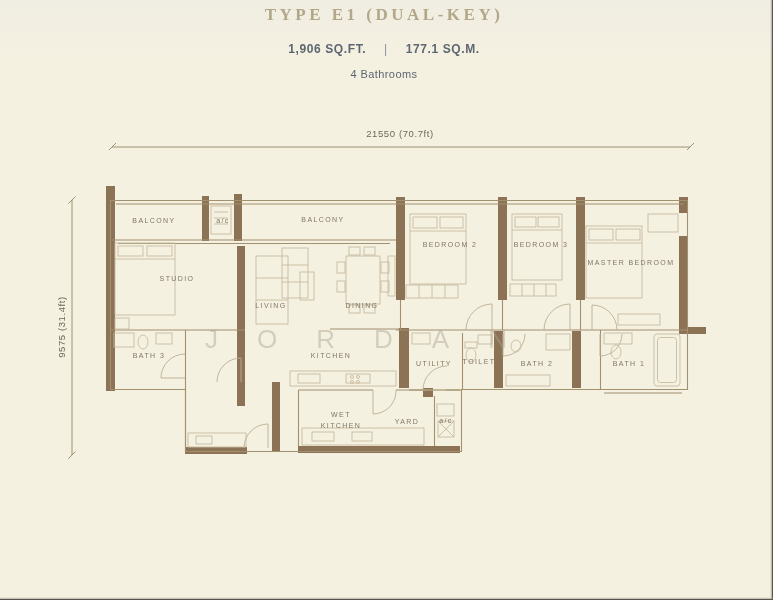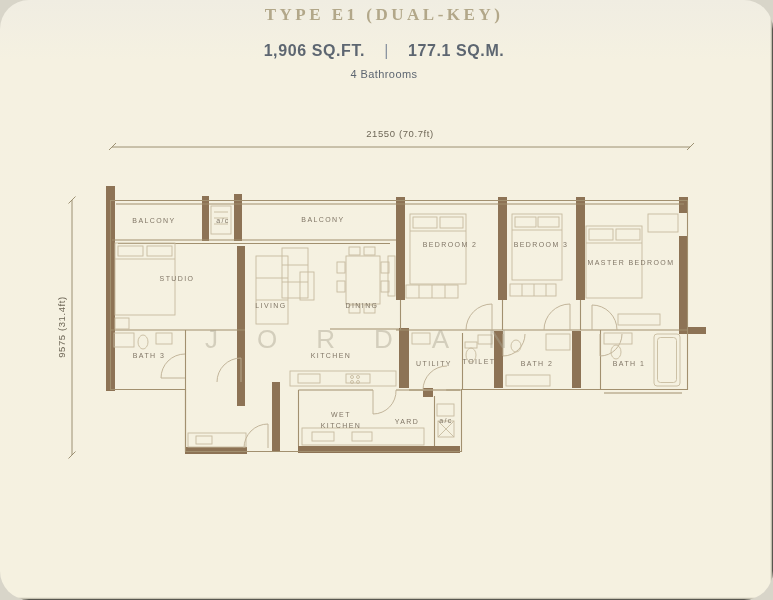--- a/index.html
+++ b/index.html
@@ -1,27 +1,26 @@
 <!DOCTYPE html>
 <html><head>
 <meta charset="utf-8">
 <style>
   html,body{margin:0;padding:0;background:#d8d5c9;}
   .page{
     position:relative;width:773px;height:600px;overflow:hidden;
     background:linear-gradient(180deg,#f0ede2 0%,#f5f1e1 10%,#f5f1e0 100%);
     font-family:"Liberation Sans",sans-serif;
-    border-radius:29px;
   }
   .hdr{position:absolute;left:0;width:768px;text-align:center;}
   .hdr-title{
     top:5px;font-family:"Liberation Serif",serif;font-weight:bold;
     font-size:17px;letter-spacing:3.5px;color:#b2a789;
   }
-  .hdr-area{top:42px;font-size:16px;color:#5d6671;letter-spacing:.6px;font-weight:bold;}
+  .hdr-area{top:42px;font-size:12px;color:#5d6671;letter-spacing:.6px;font-weight:bold;}
   .hdr-area span{margin:0 7px;}
   .hdr-area .sep{color:#8b94a0;font-weight:normal;}
   .hdr-line{font-size:11px;color:#5d6671;letter-spacing:.4px;}
   .hdr-beds{top:64px;}
   .hdr-baths{top:68px;}
   .dim-label{
     position:absolute;font-size:9.5px;color:#6e6757;letter-spacing:.6px;white-space:nowrap;
   }
   .dim-w{left:400px;top:133px;transform:translate(-50%,-50%);}
   .dim-h{left:61px;top:327px;transform:translate(-50%,-50%) rotate(-90deg);}

